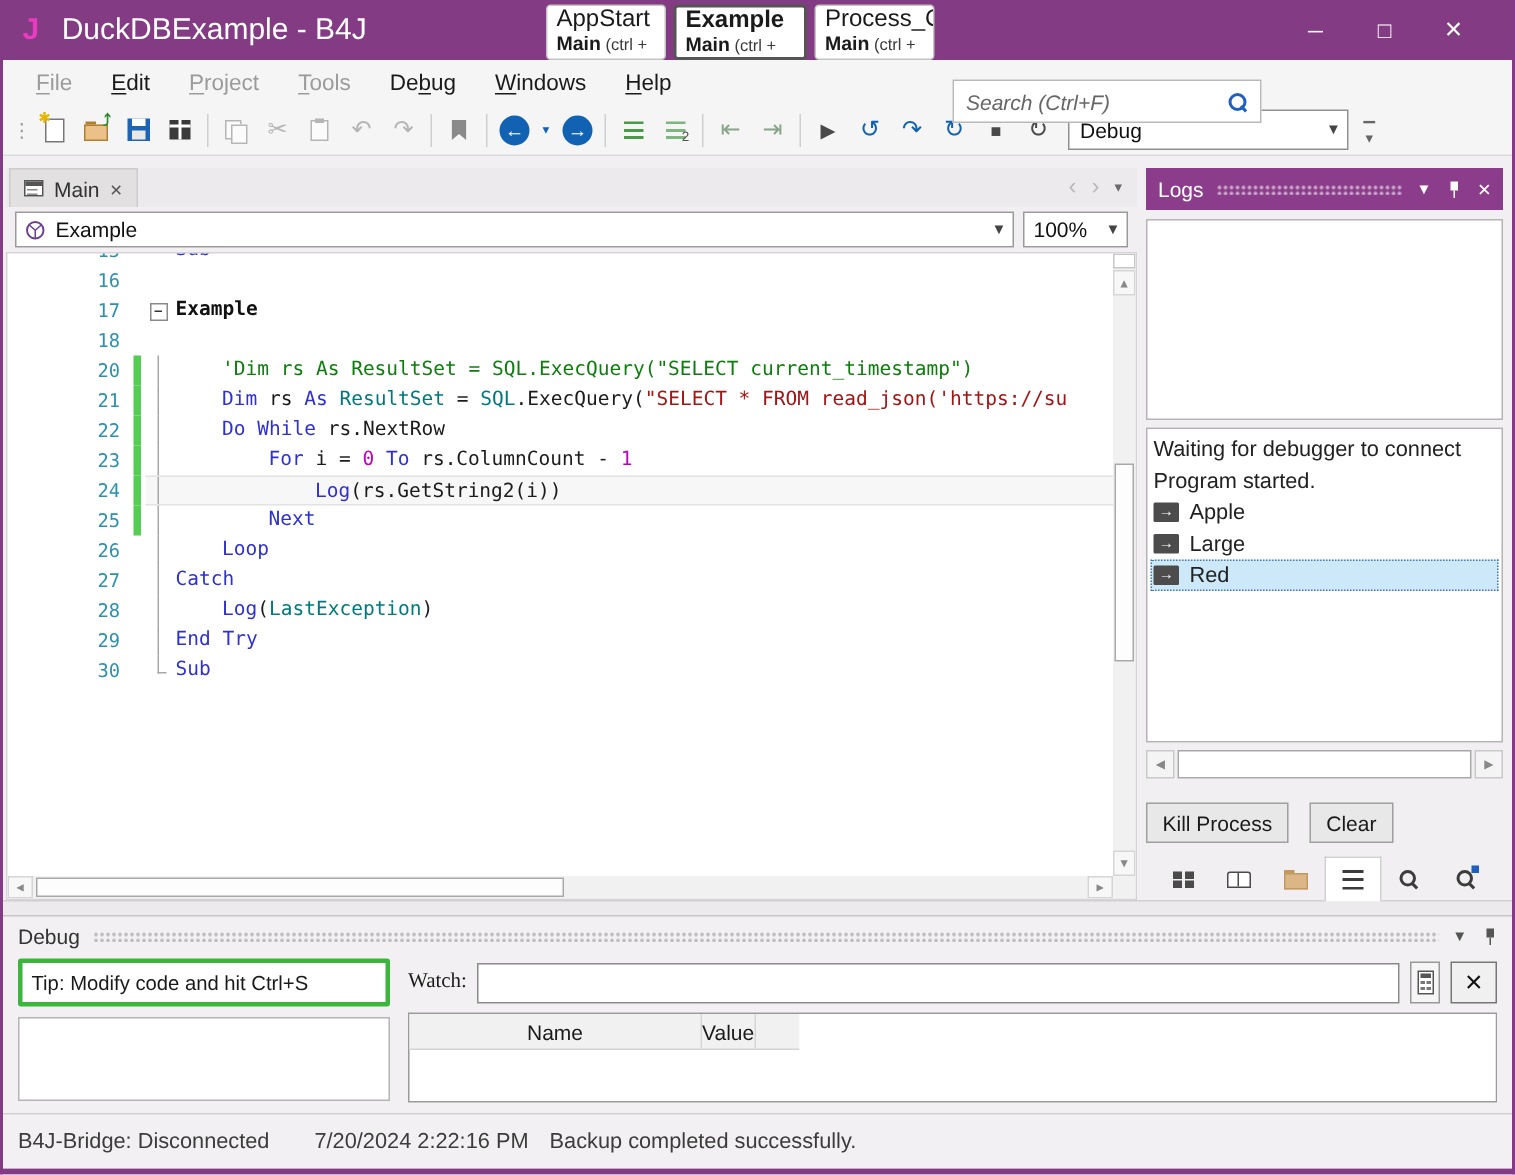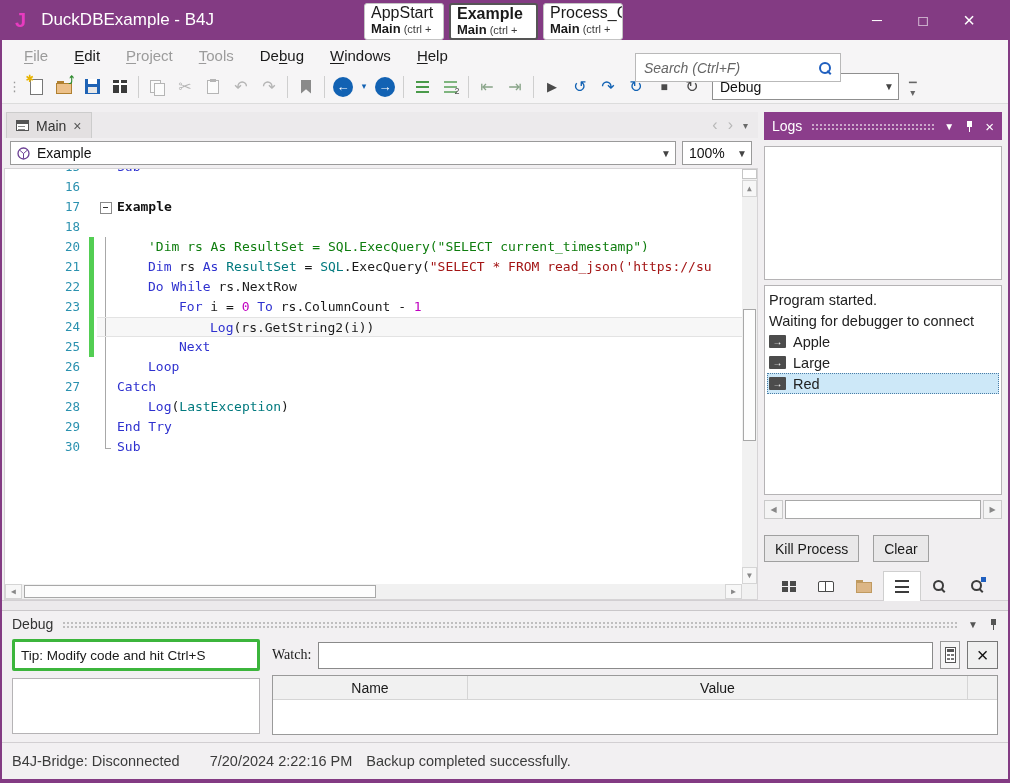--- a/index.html
+++ b/index.html
@@ -6,21 +6,21 @@
   html,body { background:#ddd; }
   body { font-family:"Liberation Sans", sans-serif; }
   #app {
     position:relative; width:1010px; height:783px; background:#f1eff1;
     border-left:2px solid #833b83; border-right:2px solid #833b83; border-bottom:4px solid #833b83;
     overflow:hidden;
   }
   
   .titlebar { position:relative; height:40px; background:#833b83; display:flex; align-items:center; }
   .logo-j { margin-left:13px; color:#e83bc0; font-size:20px; font-weight:bold; }
-  .win-title { color:#ffffff; font-size:17px; margin-left:15px; }
+  .win-title { color:#ffffff; font-size:20px; margin-left:15px; }
   .module-tabs { position:absolute; left:362px; top:3px; height:37px; display:flex; gap:5px; }
   .mtab { width:80px; background:#ffffff; border:1px solid #c4c4c4; border-radius:3px; padding:1px 6px; overflow:hidden; white-space:nowrap; }
   .mtab.active { border:2px solid #555; width:89px; }
   .mtab .l1 { font-size:16px; color:#1a1a1a; line-height:16px; }
   .mtab.active .l1 { font-weight:bold; }
   .mtab .l2 { font-size:13px; line-height:15px; color:#1a1a1a; }
   .mtab .l2 b { font-weight:bold; }
   .mtab .l2 span { font-size:11px; color:#3a3a3a; }
   .search-box { position:absolute; left:633px; top:5px; width:206px; height:29px; background:#fff;
     border:1px solid #b9b9b9; display:flex; align-items:center; padding:0 8px;margin-top:48px; }
@@ -168,21 +168,21 @@
   .empty-box { margin-top:7px; height:56px; background:#fff; border:1px solid #b5b3b5; }
   .debug-right { flex:1; display:flex; flex-direction:column; }
   .watch-row { height:32px; display:flex; align-items:center; gap:7px; }
   .watch-label { font-size:14px; color:#1a1a1a;font-family:Liberation Serif, serif; }
   .watch-input { flex:1; height:27px; background:#fff; border:1px solid #8a8a8a; font-size:14px; padding:0 5px; font-family:"Liberation Sans", sans-serif; }
   .calc-btn { width:20px; height:28px; border:1px solid #999; background:#f5f5f5; display:flex; align-items:center; justify-content:center; }
   .ico-calc { position:relative; width:11px; height:16px; border:1px solid #555; background:#fff; }
   .ico-calc::before { content:""; position:absolute; left:1px; top:1px; width:7px; height:3px; background:#555; }
   .ico-calc::after { content:""; position:absolute; left:1px; top:6px; width:3px; height:2px; background:#777; box-shadow:4px 0 0 #777, 0 4px 0 #777, 4px 4px 0 #777; }
   .x-btn { width:31px; height:28px; border:1px solid #777; background:#f0f0f0; font-size:20px; color:#111; display:flex; align-items:center; justify-content:center; line-height:1; }
-  .watch-table { margin-top:4px; border:1px solid #9a9a9a; background:#fff; height:60px; display:flex; flex-direction:column; }
+  .watch-table { margin-top:4px; border:1px solid #9a9a9a; background:#fff; height:60px; display:flex; flex-direction:row; }
   .wt-header { height:24px; background:#f1f1f1; border-bottom:1px solid #d5d5d5; display:flex; font-size:14px; color:#1a1a1a; }
   .wt-col1 { width:195px; border-right:1px solid #d5d5d5; display:flex; align-items:center; justify-content:center; }
   .wt-col2 { flex:1; display:flex; align-items:center; justify-content:center; }
   .wt-col3 { width:30px; border-left:1px solid #d5d5d5; }
   .wt-body { flex:1; background:#fff; }
   
   .statusbar { height:37px; background:#f2f0f2; border-top:1px solid #d2cfd2; display:flex; align-items:center; padding:0 10px; font-size:14.5px; color:#3c3c3c; }
   .sb-bridge { margin-right:30px; }
   .sb-time { margin-right:14px; }
 </style>
@@ -485,24 +485,24 @@
         <span class="dots"></span>
         <span class="hdr-ico">
           <span class="caret-s">▼</span>
           <span class="pin-icon"></span>
           <span class="close-s">×</span>
         </span>
       </div>
       <div class="logs-filter"></div>
       <div class="logs-list" id="logs-list">
           <div class="log-row">
+            <span>Waiting for debugger to connect</span>
+          </div>
+          <div class="log-row">
             <span>Program started.</span>
-          </div>
-          <div class="log-row">
-            <span>Waiting for debugger to connect</span>
           </div>
           <div class="log-row">
             <span class="log-arrow">→</span>
             <span>Apple</span>
           </div>
           <div class="log-row">
             <span class="log-arrow">→</span>
             <span>Large</span>
           </div>
           <div class="log-row selected">

